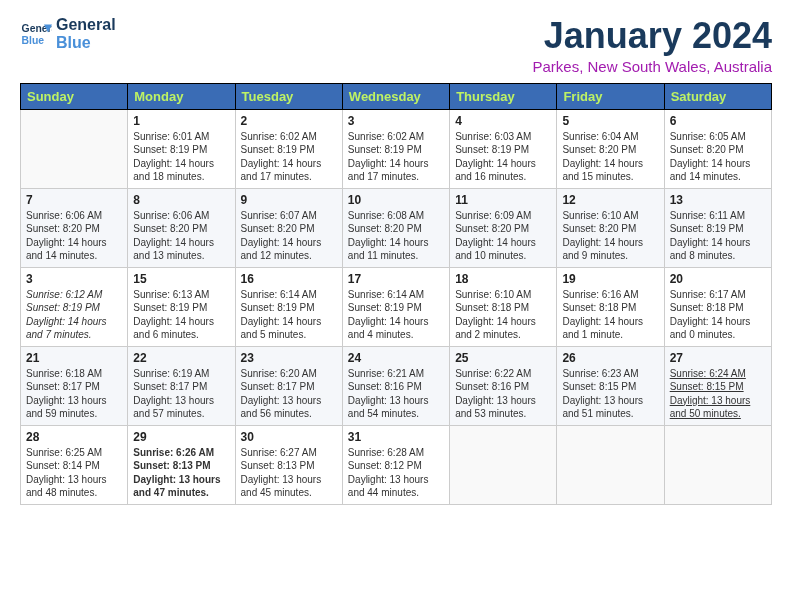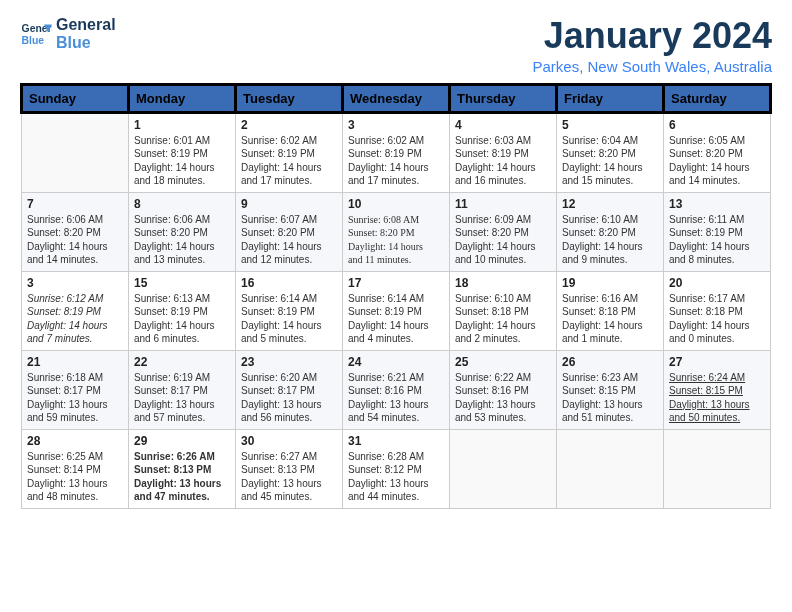--- a/index.html
+++ b/index.html
@@ -34,36 +34,36 @@
       text-align: right;
     }
     .main-title {
       font-size: 36px;
       font-weight: bold;
       color: #1a3a5c;
       line-height: 1.1;
     }
     .subtitle {
       font-size: 15px;
-      color: #3b82f6;
+      color: #a21caf;
       margin-top: 2px;
     }
     .calendar {
       width: 100%;
       border-collapse: collapse;
       margin-top: 4px;
     }
     .calendar thead th {
       background: #3a6cb5;
-      color: #000000;
+      color: #bef264;
       font-size: 13px;
       font-weight: bold;
       padding: 5px 6px;
       text-align: left;
-      border: 3px solid #000000;
+      border: 1px solid #000000;
     }
     .calendar tbody td {
       vertical-align: top;
       border: 1px solid #ccc;
       padding: 4px 5px;
       font-size: 10.5px;
       color: #333;
       width: calc(100% / 7);
       min-height: 70px;
     }
@@ -182,21 +182,21 @@
           </td>
           <td>
             <div class="day-number">9</div>
             <div class="day-info" style="white-space: pre-line;">Sunrise: 6:07 AM
 Sunset: 8:20 PM
 Daylight: 14 hours
 and 12 minutes.</div>
           </td>
           <td>
             <div class="day-number">10</div>
-            <div class="day-info" style="white-space: pre-line; font-family: Liberation Serif, serif;">Sunrise: 6:08 AM
+            <div class="day-info" style="white-space: pre-line;">Sunrise: 6:08 AM
 Sunset: 8:20 PM
 Daylight: 14 hours
 and 11 minutes.</div>
           </td>
           <td>
             <div class="day-number">11</div>
             <div class="day-info" style="white-space: pre-line;">Sunrise: 6:09 AM
 Sunset: 8:20 PM
 Daylight: 14 hours
 and 10 minutes.</div>

